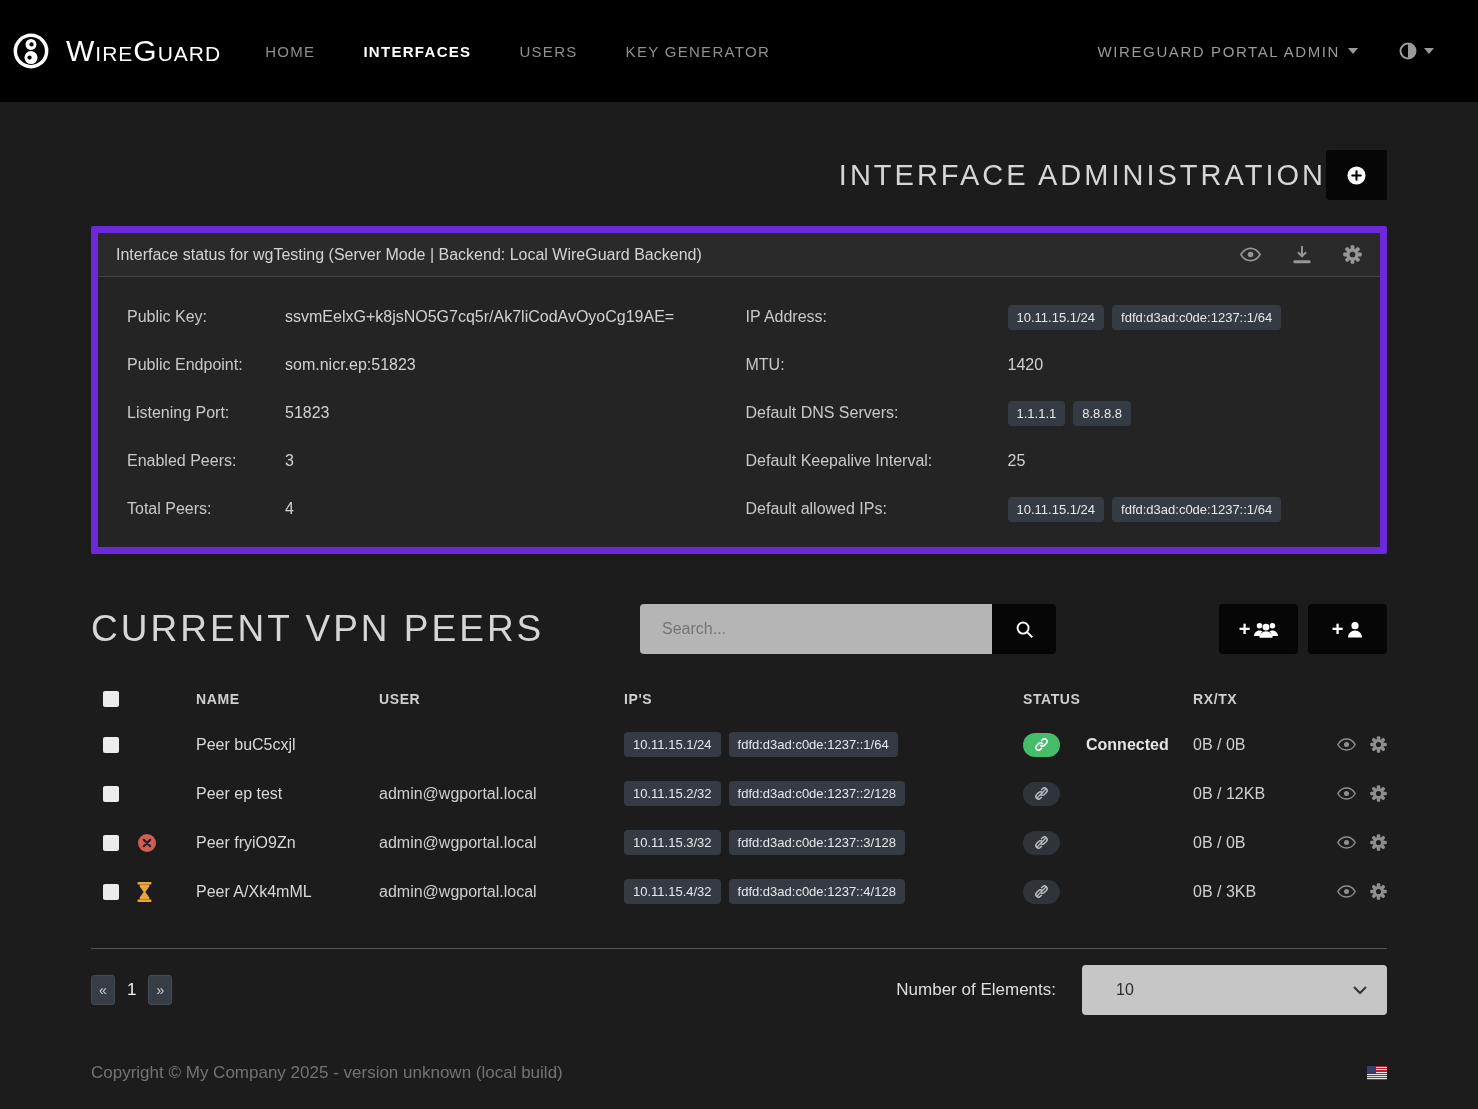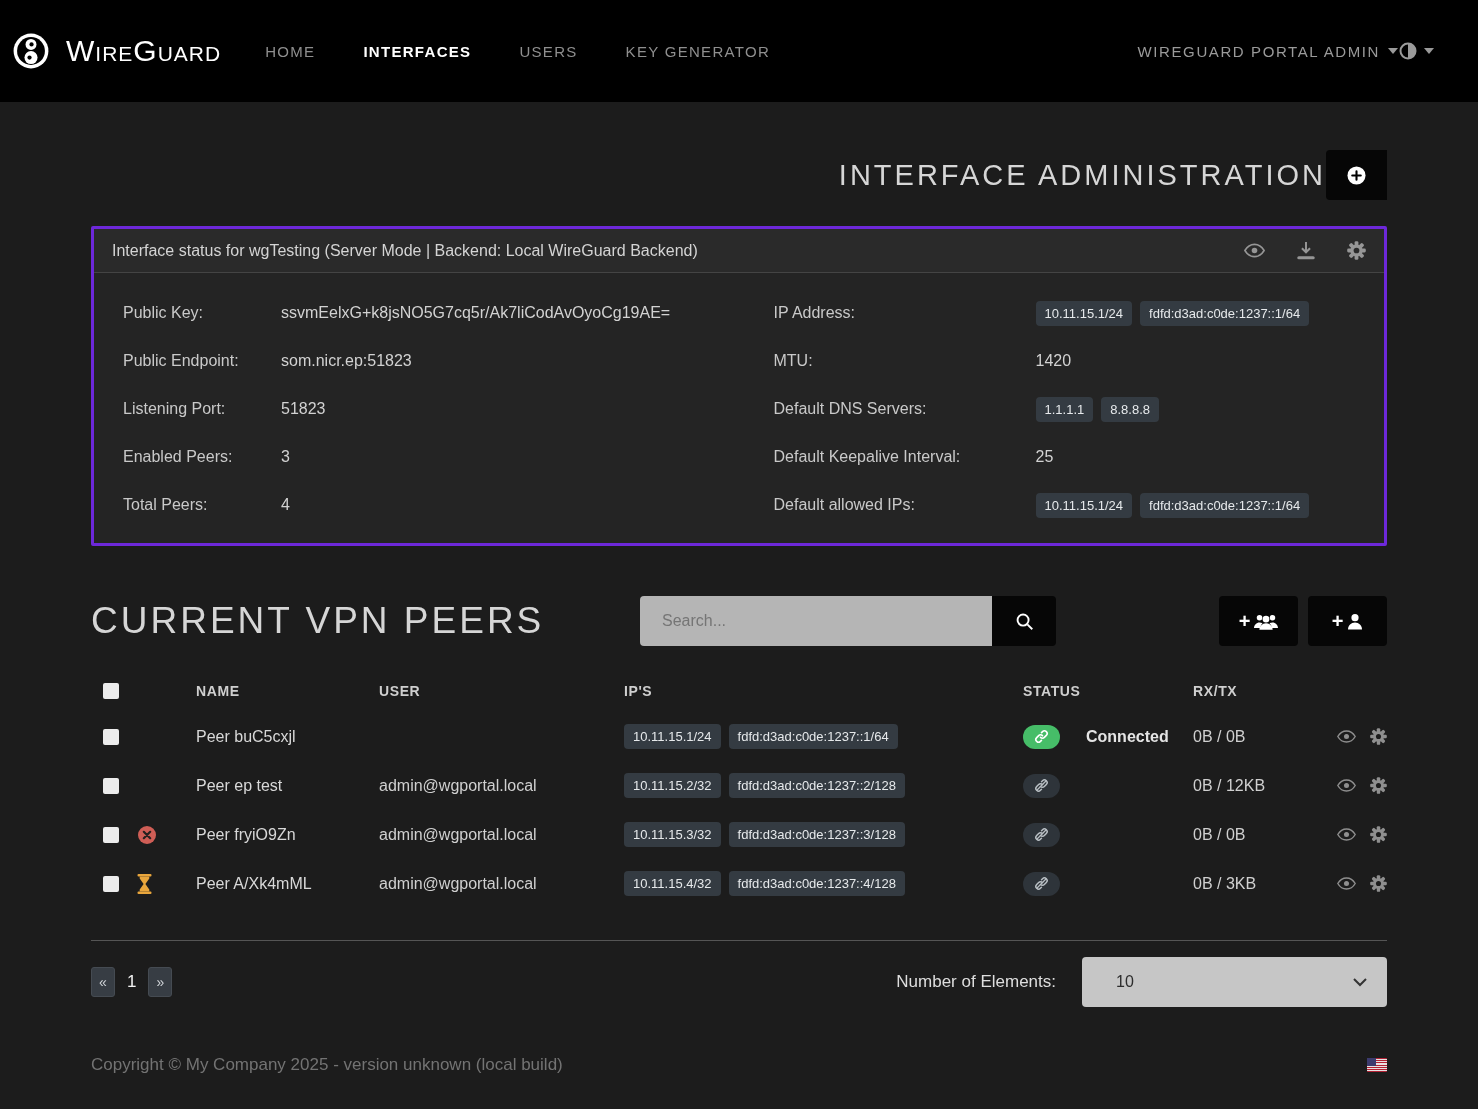--- a/index.html
+++ b/index.html
@@ -19,21 +19,21 @@
   .brand { display:flex; align-items:center; gap:16px; cursor:pointer; }
   .brand-name {
     color:#fff; font-size:30px; font-variant:small-caps; letter-spacing:1px;
   }
   .nav-links { display:flex; align-items:center; margin-left:44px; gap:48px; }
   .nav-link {
     font-size:15px; letter-spacing:1.3px; color:#8f8f8f; text-transform:uppercase;
     cursor:pointer; white-space:nowrap;
   }
   .nav-link.active { color:#fff; font-weight:bold; }
-  .nav-right { margin-left:auto; display:flex; align-items:center; }
+  .nav-right { margin-left:auto; display:flex; align-items:center; gap:40px; }
   .user-menu { display:flex; align-items:center; gap:8px; color:#9a9a9a; font-size:15px;
     letter-spacing:1.6px; text-transform:uppercase; cursor:pointer; }
   .caret-down { width:0; height:0; border-left:5px solid transparent;
     border-right:5px solid transparent; border-top:6px solid #9a9a9a; }
   .theme-toggle { display:flex; align-items:center; gap:6px; cursor:pointer; }
 
   
   .container { width:1296px; margin:0 auto; }
 
   
@@ -49,34 +49,34 @@
   .add-iface-btn { width:61px; height:50px; border-radius:4px 0 0 4px; }
   .select {
     width:352px; height:50px; background:#c6c6c6; color:#2d2d2d;
     display:flex; align-items:center; padding:0 20px; font-size:16px;
     border-radius:0 4px 4px 0; cursor:pointer;
   }
   .select .sel-value { flex:1; text-align:center; }
   .select.left-text .sel-value { text-align:left; }
 
   
-  .panel { margin-top:26px; background:#242424; border:3px solid #6d28d9; border-radius:2px; }
+  .panel { margin-top:26px; background:#242424; border:7px solid #6d28d9; border-radius:2px; }
   .panel-header {
     height:44px; background:#2a2a2a; border-bottom:1px solid #444;
     display:flex; align-items:center; padding:0 18px;
   }
   .panel-title { font-size:16px; color:#d4d4d4; }
   .panel-icons { margin-left:auto; display:flex; align-items:center; gap:32px; color:#969696; }
   .panel-icons .icon-btn { cursor:pointer; display:flex; align-items:center; }
   .panel-body { display:flex; padding:16px 16px 14px 29px; }
   .panel-col { flex:1; }
   .kv-row { display:flex; align-items:center; height:48px; font-size:16px; }
   .kv-label { color:#c9c9c9; }
   .panel-col.left .kv-label { width:158px; }
-  .panel-col.right .kv-label { width:262px;margin-left:28px; }
+  .panel-col.right .kv-label { width:262px; }
   .kv-value { color:#d2d2d2; }
   .badge {
     background:#343b42; color:#e6e9eb; font-size:13px; padding:5px 9px;
     border-radius:4px; margin-right:8px; white-space:nowrap;
   }
 
   
   .peers-header { margin-top:50px; display:flex; align-items:center; }
   h2.section-title {
     font-size:37px; font-weight:500; letter-spacing:3px; color:#d6d6d6; text-transform:uppercase;

